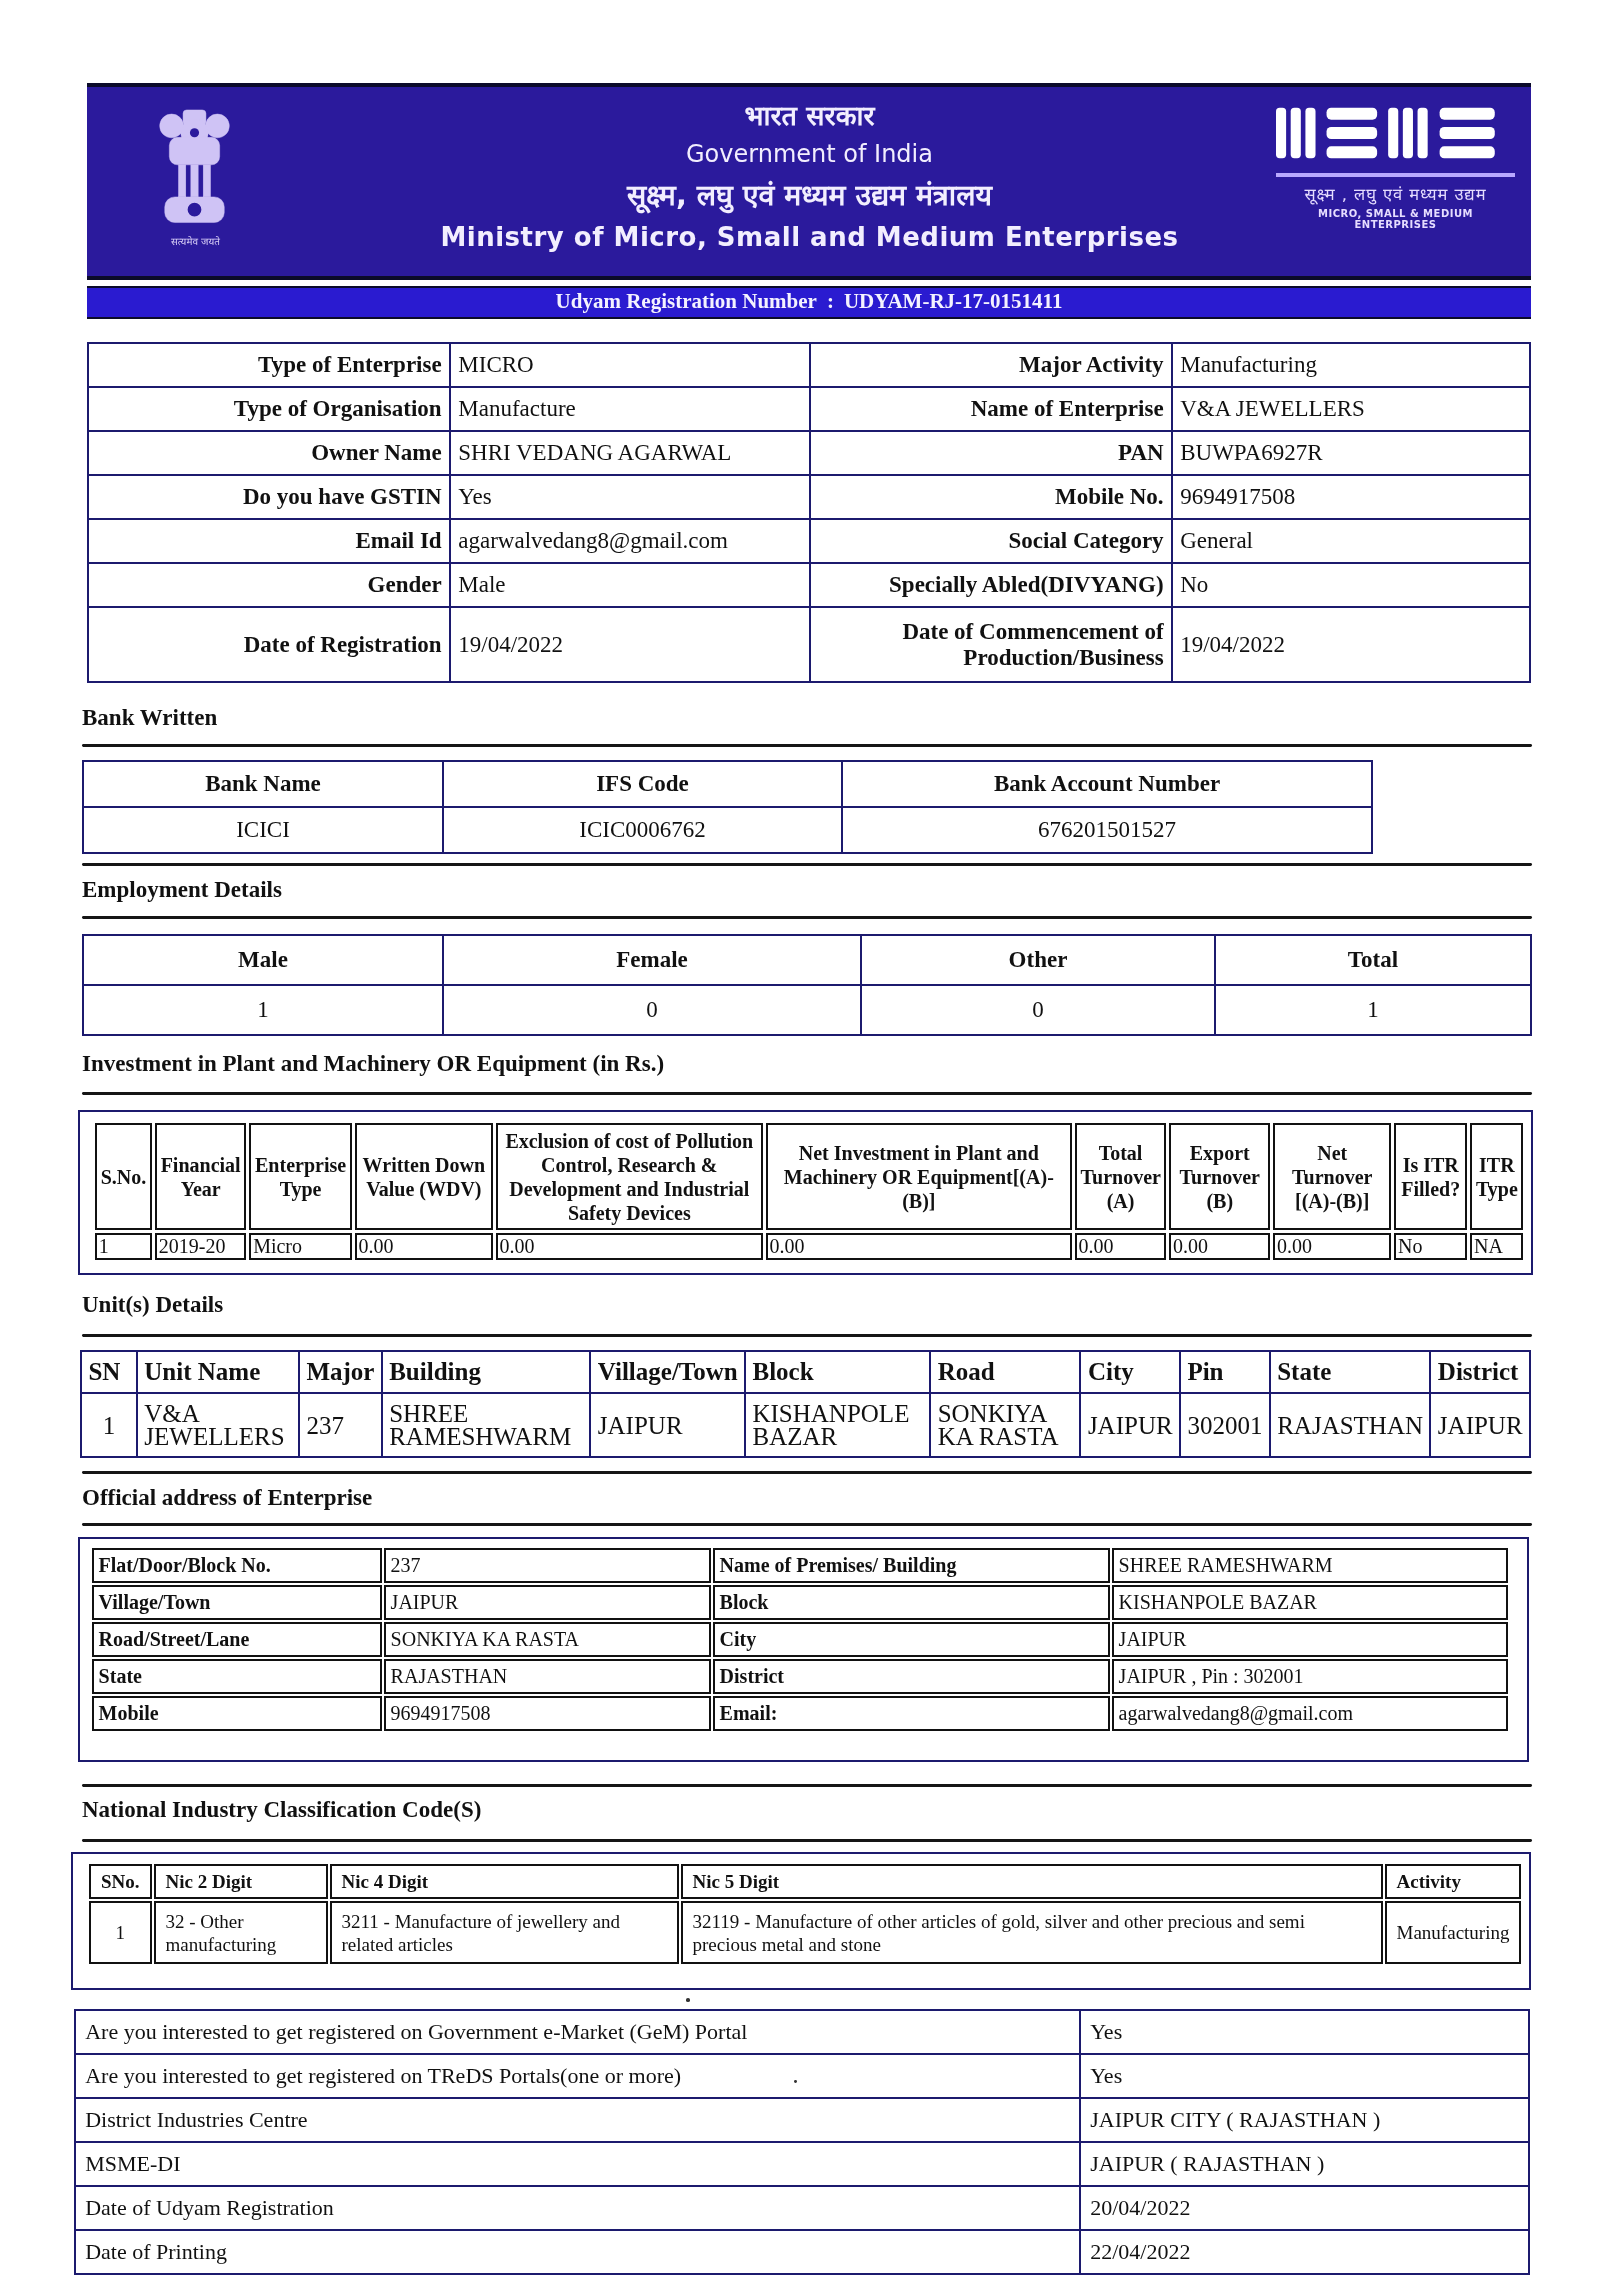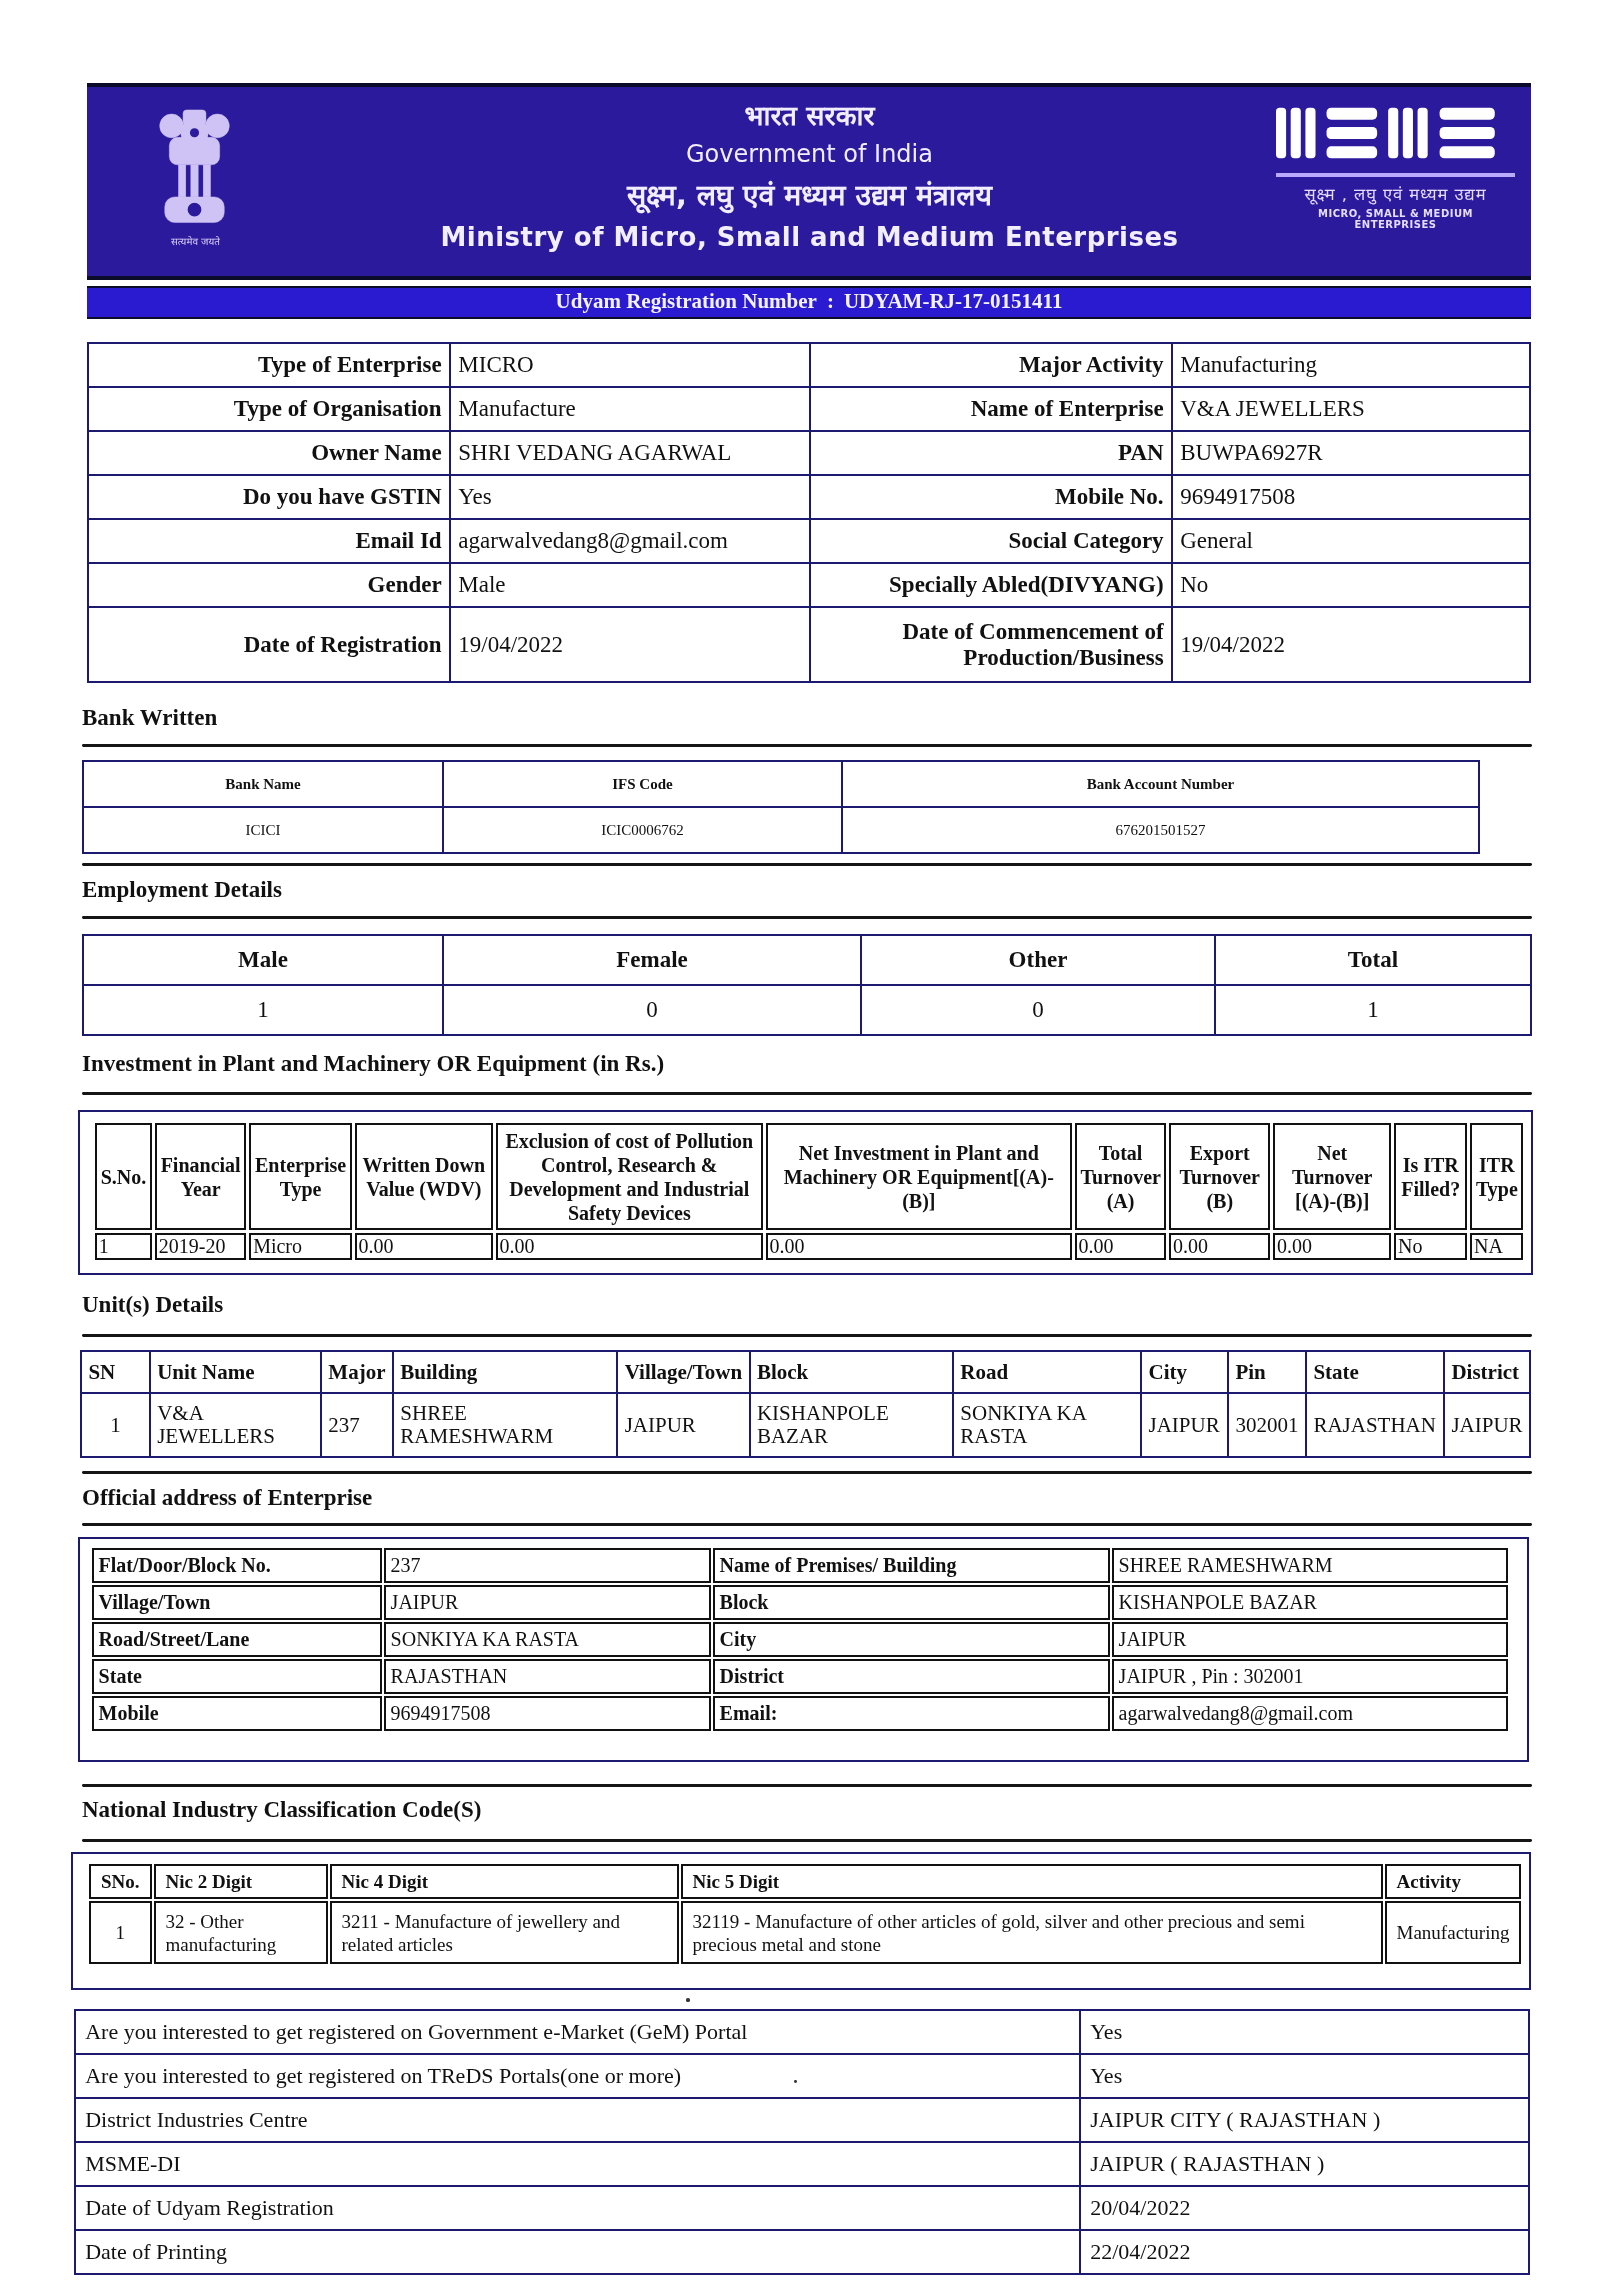--- a/index.html
+++ b/index.html
@@ -50,35 +50,35 @@
   .info td.val { text-align: left; }
   .info tr.tall td { height: 75px; }
   .info td.lbl.l1 { width: 363px; } .info td.val.v1 { width: 360px; }
   .info td.lbl.l2 { width: 363px; } .info td.val.v2 { width: 359px; }
 
   .section-title {
     position: absolute; left: 82px; font-size: 23px; font-weight: bold;
   }
   .hr { position: absolute; left: 82px; width: 1450px; height: 3.2px; background: #151515; border-radius: 1.4px; }
 
-  .bank { left: 82px; top: 760px; width: 1398px; font-size: 15px; text-align: center; }
+  .bank { left: 82px; top: 760px; width: 1291px; font-size: 23px; text-align: center; }
   .bank td { height: 46px; vertical-align: middle; }
   .bank tr.head td { font-weight: bold; }
 
   .emp { left: 82px; top: 934px; width: 1450px; font-size: 23px; text-align: center; }
   .emp td { height: 50px; vertical-align: middle; }
   .emp tr.head td { font-weight: bold; }
 
   .inv-wrap { position: absolute; left: 78px; top: 1110px; width: 1455px; height: 165px; border: 2.3px solid #1c1a6e; border-left-width: 2.3px; }
   .inv { left: 92px; top: 1120px; font-size: 20px; border-collapse: separate; border-spacing: 3.7px 3.7px; }
   .inv td { border: 2.8px solid #111; padding: 0 3.7px; vertical-align: middle; }
   .inv tr.head td { font-weight: bold; text-align: center; height: 107px; line-height: 24px; }
   .inv tr.row td { height: 26px; text-align: left; padding-left: 1.8px; }
 
-  .units { left: 80px; top: 1350px; width: 1451px; font-size: 21px; }
+  .units { left: 80px; top: 1350px; width: 1451px; font-size: 25px; }
   .units td { vertical-align: middle; padding: 0 6.4px; }
   .units tr.head td { font-weight: bold; height: 42px; }
   .units tr.row td { height: 64px; line-height: 23px; }
   .units td.c { text-align: center; }
 
   .addr-wrap { position: absolute; left: 78px; top: 1537px; width: 1451px; height: 225px; border: 2.3px solid #1c1a6e; }
   .addr { left: 90px; top: 1546px; font-size: 20px; border-collapse: separate; border-spacing: 2.8px 2.8px; }
   .addr td { border: 2.8px solid #111; height: 35px; padding: 0 4.6px; vertical-align: middle; }
   .addr td.lbl { font-weight: bold; }
 

